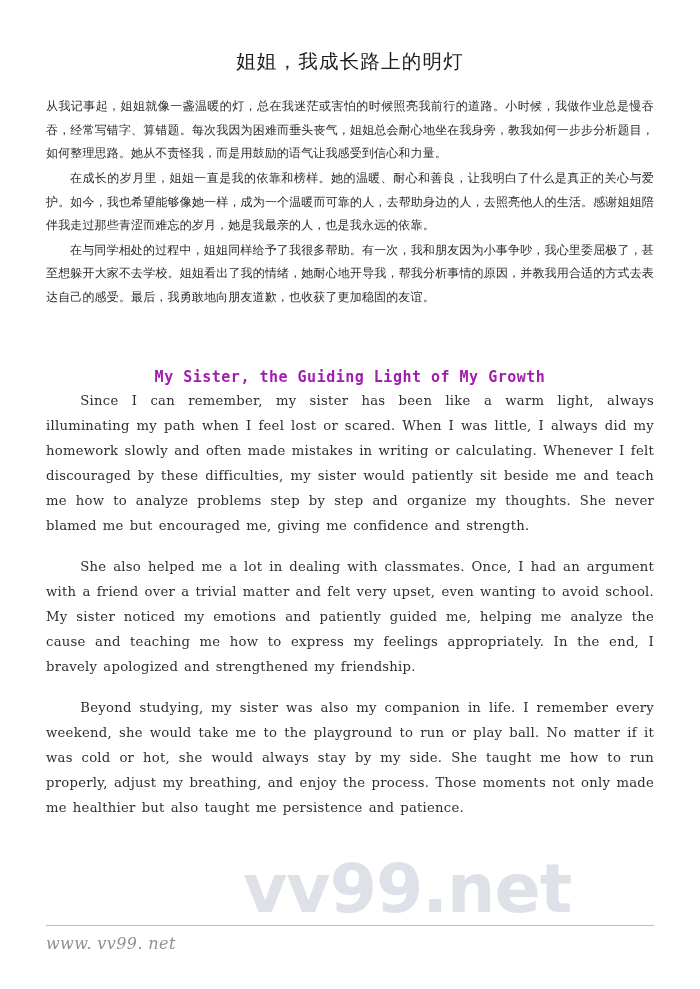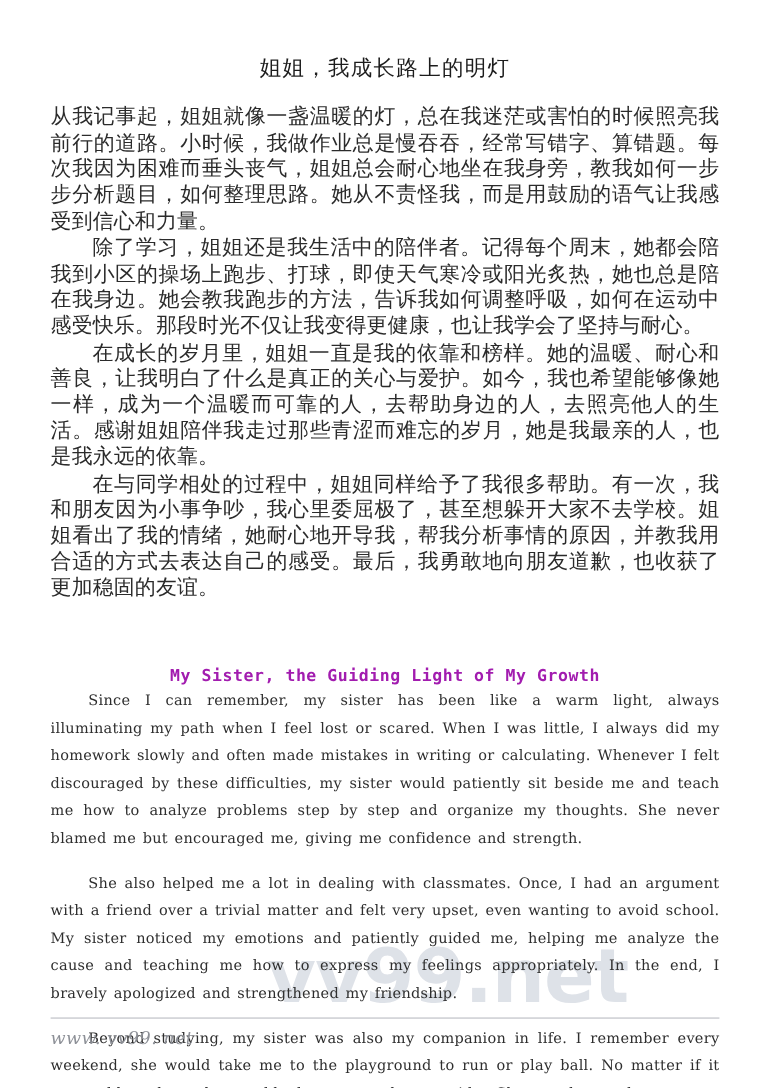--- a/index.html
+++ b/index.html
@@ -63,21 +63,21 @@
     line-height: 1.4;
   }
 
   .cn-body {
     margin-top: 20px;
   }
 
   .cn-p {
     margin: 0 0 1px 0;
     font-family: "DejaVu Serif", "Liberation Serif", serif;
-    font-size: 19px;
+    font-size: 12px;
     line-height: 23.6px;
     color: #2b2b2b;
     text-align: justify;
     text-justify: inter-ideograph;
     letter-spacing: 0.15px;
   }
   .cn-p.indent {
     text-indent: 2em;
   }
 
@@ -142,21 +142,20 @@
 <div class="page">
 
   <div class="watermark">vv99.net</div>
 
   <div class="content">
 
     <h1 class="cn-title">姐姐，我成长路上的明灯</h1>
 
     <div class="cn-body">
       <p class="cn-p">从我记事起，姐姐就像一盏温暖的灯，总在我迷茫或害怕的时候照亮我前行的道路。小时候，我做作业总是慢吞吞，经常写错字、算错题。每次我因为困难而垂头丧气，姐姐总会耐心地坐在我身旁，教我如何一步步分析题目，如何整理思路。她从不责怪我，而是用鼓励的语气让我感受到信心和力量。</p>
-      <p class="cn-p indent">除了学习，姐姐还是我生活中的陪伴者。记得每个周末，她都会陪我到小区的操场上跑步、打球，即使天气寒冷或阳光炙热，她也总是陪在我身边。她会教我跑步的方法，告诉我如何调整呼吸，如何在运动中感受快乐。那段时光不仅让我变得更健康，也让我学会了坚持与耐心。</p>
       <p class="cn-p indent">在成长的岁月里，姐姐一直是我的依靠和榜样。她的温暖、耐心和善良，让我明白了什么是真正的关心与爱护。如今，我也希望能够像她一样，成为一个温暖而可靠的人，去帮助身边的人，去照亮他人的生活。感谢姐姐陪伴我走过那些青涩而难忘的岁月，她是我最亲的人，也是我永远的依靠。</p>
       <p class="cn-p indent">在与同学相处的过程中，姐姐同样给予了我很多帮助。有一次，我和朋友因为小事争吵，我心里委屈极了，甚至想躲开大家不去学校。姐姐看出了我的情绪，她耐心地开导我，帮我分析事情的原因，并教我用合适的方式去表达自己的感受。最后，我勇敢地向朋友道歉，也收获了更加稳固的友谊。</p>
     </div>
 
     <h2 class="en-title">My Sister, the Guiding Light of My Growth</h2>
 
     <div class="en-body">
       <p class="en-p">Since I can remember, my sister has been like a warm light, always illuminating my path when I feel lost or scared. When I was little, I always did my homework slowly and often made mistakes in writing or calculating. Whenever I felt discouraged by these difficulties, my sister would patiently sit beside me and teach me how to analyze problems step by step and organize my thoughts. She never blamed me but encouraged me, giving me confidence and strength.</p>
       <p class="en-p">She also helped me a lot in dealing with classmates. Once, I had an argument with a friend over a trivial matter and felt very upset, even wanting to avoid school. My sister noticed my emotions and patiently guided me, helping me analyze the cause and teaching me how to express my feelings appropriately. In the end, I bravely apologized and strengthened my friendship.</p>
       <p class="en-p">Beyond studying, my sister was also my companion in life. I remember every weekend, she would take me to the playground to run or play ball. No matter if it was cold or hot, she would always stay by my side. She taught me how to run properly, adjust my breathing, and enjoy the process. Those moments not only made me healthier but also taught me persistence and patience.</p>

